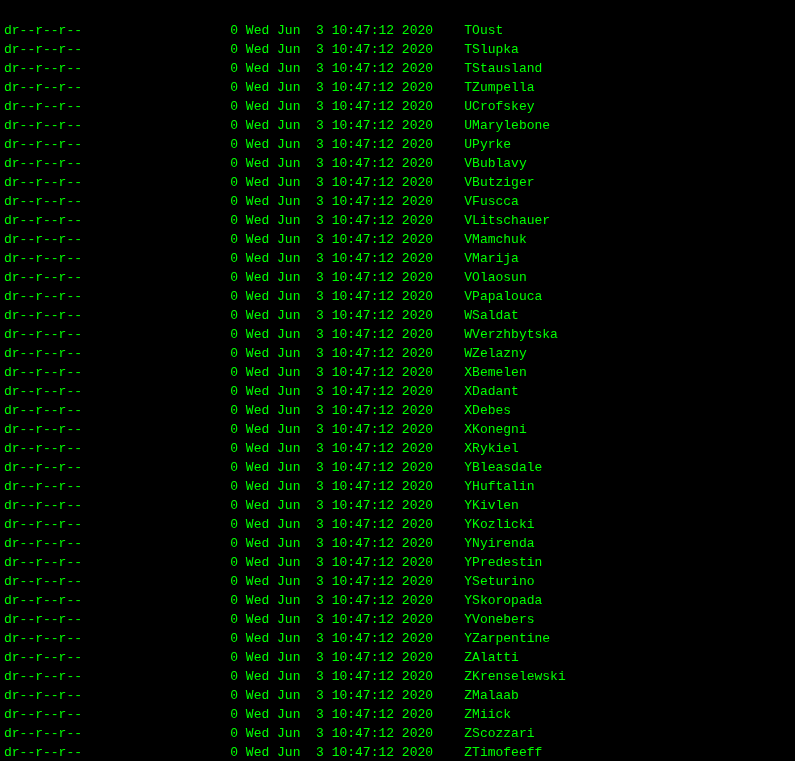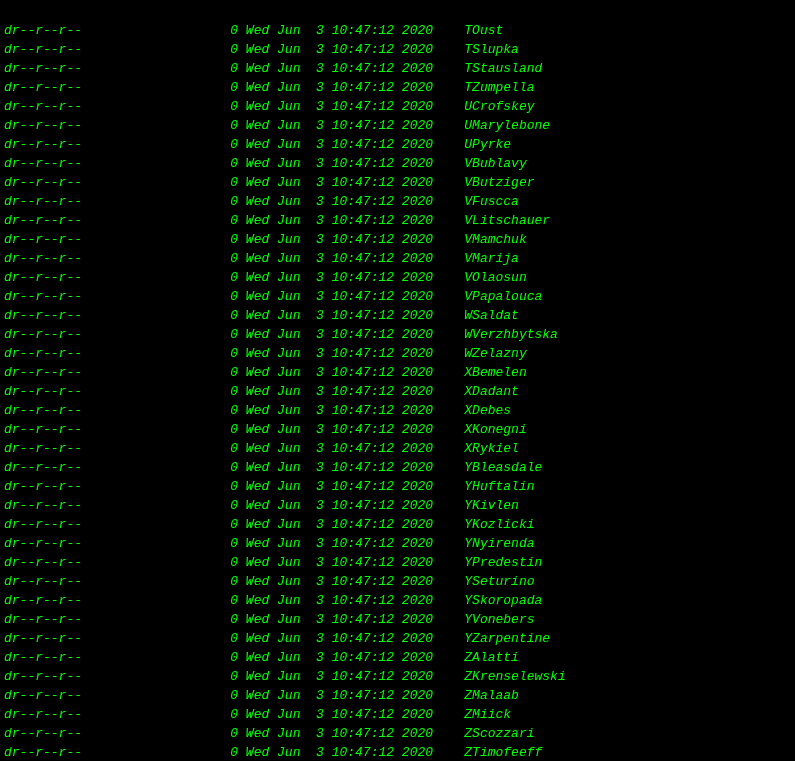--- a/index.html
+++ b/index.html
@@ -17,20 +17,19 @@
       width: 795px;
       height: 761px;
     }
     .terminal {
       padding: 2px 4px;
       white-space: pre;
     }
     .line {
       display: flex;
       flex-direction: row;
-      font-style: italic;
     }
   </style>
 </head>
 <body>
 
 <div class="terminal" id="terminal-container">
 <div class="line">dr--r--r--                   0 Wed Jun  3 10:47:12 2020    TOust</div><div class="line">dr--r--r--                   0 Wed Jun  3 10:47:12 2020    TSlupka</div><div class="line">dr--r--r--                   0 Wed Jun  3 10:47:12 2020    TStausland</div><div class="line">dr--r--r--                   0 Wed Jun  3 10:47:12 2020    TZumpella</div><div class="line">dr--r--r--                   0 Wed Jun  3 10:47:12 2020    UCrofskey</div><div class="line">dr--r--r--                   0 Wed Jun  3 10:47:12 2020    UMarylebone</div><div class="line">dr--r--r--                   0 Wed Jun  3 10:47:12 2020    UPyrke</div><div class="line">dr--r--r--                   0 Wed Jun  3 10:47:12 2020    VBublavy</div><div class="line">dr--r--r--                   0 Wed Jun  3 10:47:12 2020    VButziger</div><div class="line">dr--r--r--                   0 Wed Jun  3 10:47:12 2020    VFuscca</div><div class="line">dr--r--r--                   0 Wed Jun  3 10:47:12 2020    VLitschauer</div><div class="line">dr--r--r--                   0 Wed Jun  3 10:47:12 2020    VMamchuk</div><div class="line">dr--r--r--                   0 Wed Jun  3 10:47:12 2020    VMarija</div><div class="line">dr--r--r--                   0 Wed Jun  3 10:47:12 2020    VOlaosun</div><div class="line">dr--r--r--                   0 Wed Jun  3 10:47:12 2020    VPapalouca</div><div class="line">dr--r--r--                   0 Wed Jun  3 10:47:12 2020    WSaldat</div><div class="line">dr--r--r--                   0 Wed Jun  3 10:47:12 2020    WVerzhbytska</div><div class="line">dr--r--r--                   0 Wed Jun  3 10:47:12 2020    WZelazny</div><div class="line">dr--r--r--                   0 Wed Jun  3 10:47:12 2020    XBemelen</div><div class="line">dr--r--r--                   0 Wed Jun  3 10:47:12 2020    XDadant</div><div class="line">dr--r--r--                   0 Wed Jun  3 10:47:12 2020    XDebes</div><div class="line">dr--r--r--                   0 Wed Jun  3 10:47:12 2020    XKonegni</div><div class="line">dr--r--r--                   0 Wed Jun  3 10:47:12 2020    XRykiel</div><div class="line">dr--r--r--                   0 Wed Jun  3 10:47:12 2020    YBleasdale</div><div class="line">dr--r--r--                   0 Wed Jun  3 10:47:12 2020    YHuftalin</div><div class="line">dr--r--r--                   0 Wed Jun  3 10:47:12 2020    YKivlen</div><div class="line">dr--r--r--                   0 Wed Jun  3 10:47:12 2020    YKozlicki</div><div class="line">dr--r--r--                   0 Wed Jun  3 10:47:12 2020    YNyirenda</div><div class="line">dr--r--r--                   0 Wed Jun  3 10:47:12 2020    YPredestin</div><div class="line">dr--r--r--                   0 Wed Jun  3 10:47:12 2020    YSeturino</div><div class="line">dr--r--r--                   0 Wed Jun  3 10:47:12 2020    YSkoropada</div><div class="line">dr--r--r--                   0 Wed Jun  3 10:47:12 2020    YVonebers</div><div class="line">dr--r--r--                   0 Wed Jun  3 10:47:12 2020    YZarpentine</div><div class="line">dr--r--r--                   0 Wed Jun  3 10:47:12 2020    ZAlatti</div><div class="line">dr--r--r--                   0 Wed Jun  3 10:47:12 2020    ZKrenselewski</div><div class="line">dr--r--r--                   0 Wed Jun  3 10:47:12 2020    ZMalaab</div><div class="line">dr--r--r--                   0 Wed Jun  3 10:47:12 2020    ZMiick</div><div class="line">dr--r--r--                   0 Wed Jun  3 10:47:12 2020    ZScozzari</div><div class="line">dr--r--r--                   0 Wed Jun  3 10:47:12 2020    ZTimofeeff</div></div>
 
 </body></html>

